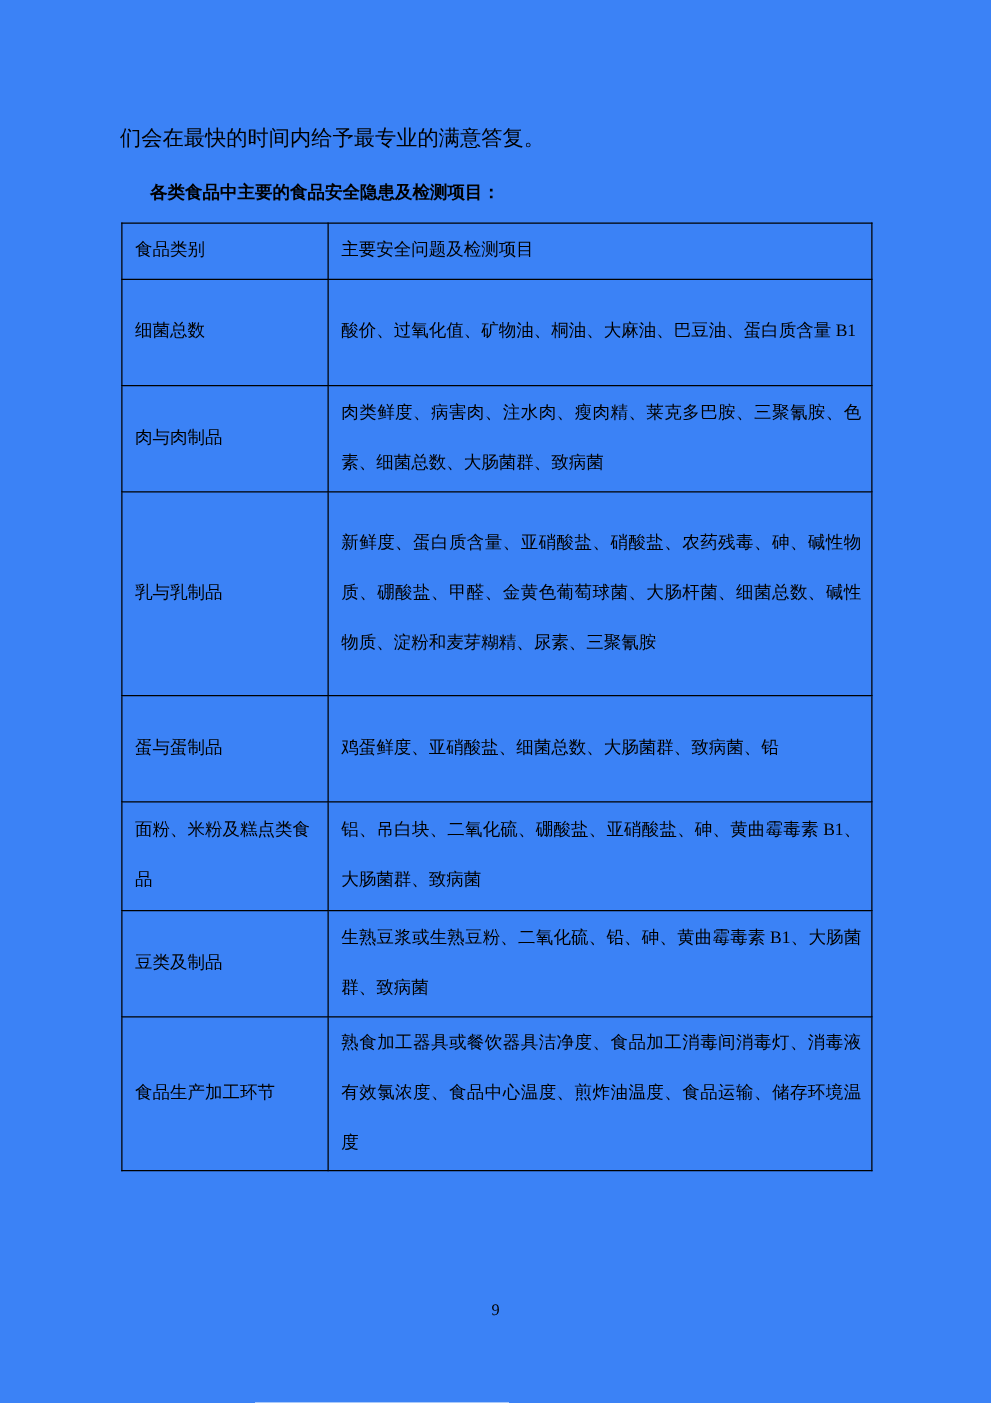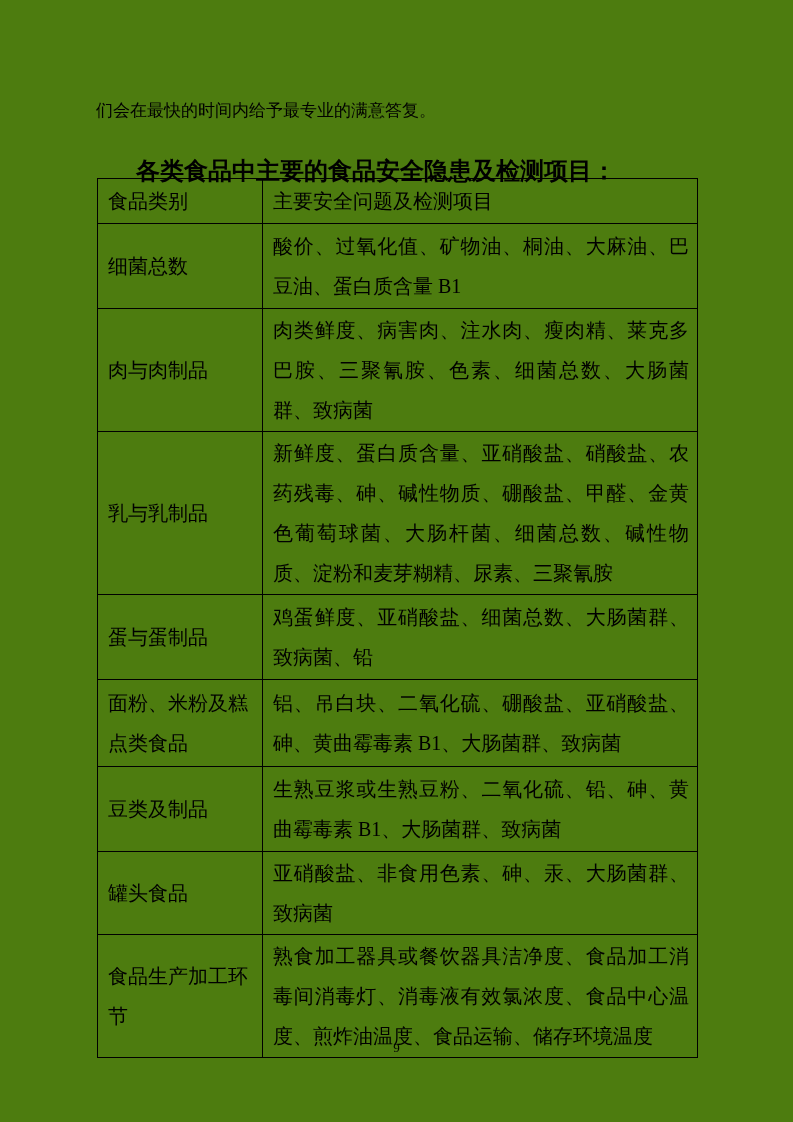--- a/index.html
+++ b/index.html
@@ -4,55 +4,55 @@
 <style>
   html, body {
     margin: 0;
     padding: 0;
     background: #ffffff;
   }
   .page {
     position: relative;
     width: 793px;
     height: 1122px;
-    background: #4d7c0f;
+    background: #3b82f6;
     font-family: "Liberation Serif", "DejaVu Serif", serif;
     color: #000000;
     overflow: hidden;
   }
   .intro {
     position: absolute;
     left: 96px;
     top: 98px;
     margin: 0;
     width: 600px;
     font-size: 17px;
     line-height: 26px;
   }
   .heading {
     position: absolute;
     left: 120px;
     top: 142px;
-    margin: 16px;
-    font-size: 24px;
+    margin: 0;
+    font-size: 14px;
     font-weight: bold;
     line-height: 26px;
   }
   table.food-table {
     position: absolute;
     left: 97px;
     top: 178px;
     width: 601px;
     border-collapse: collapse;
     table-layout: fixed;
   }
   table.food-table td {
     border: 1px solid #000000;
     vertical-align: middle;
-    font-size: 20px;
+    font-size: 14px;
     line-height: 40px;
     padding: 1px 8px 1px 10px;
     word-break: break-all;
   }
   td.c1 { width: 146px; }
   td.c2 {
     padding-left: 12px;
     text-align: justify;
     text-justify: inter-ideograph;
   }
@@ -102,24 +102,20 @@
         <td class="c2">鸡蛋鲜度、亚硝酸盐、细菌总数、大肠菌群、致病菌、铅</td>
       </tr>
       <tr class="h86">
         <td class="c1">面粉、米粉及糕点类食品</td>
         <td class="c2">铝、吊白块、二氧化硫、硼酸盐、亚硝酸盐、砷、黄曲霉毒素 B1、大肠菌群、致病菌</td>
       </tr>
       <tr class="h84">
         <td class="c1">豆类及制品</td>
         <td class="c2">生熟豆浆或生熟豆粉、二氧化硫、铅、砷、黄曲霉毒素 B1、大肠菌群、致病菌</td>
       </tr>
-      <tr class="h44">
-        <td class="c1">罐头食品</td>
-        <td class="c2">亚硝酸盐、非食用色素、砷、汞、大肠菌群、致病菌</td>
-      </tr>
       <tr class="h110">
         <td class="c1">食品生产加工环节</td>
         <td class="c2">熟食加工器具或餐饮器具洁净度、食品加工消毒间消毒灯、消毒液有效氯浓度、食品中心温度、煎炸油温度、食品运输、储存环境温度</td>
       </tr>
     </tbody>
   </table>
 
   <div class="pagenum">9</div>
 
 </div>

